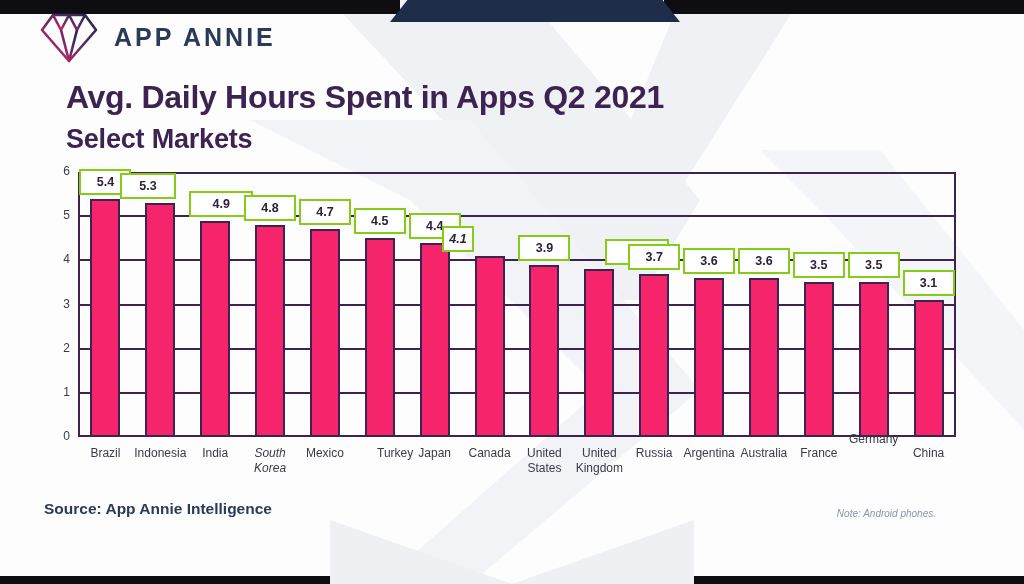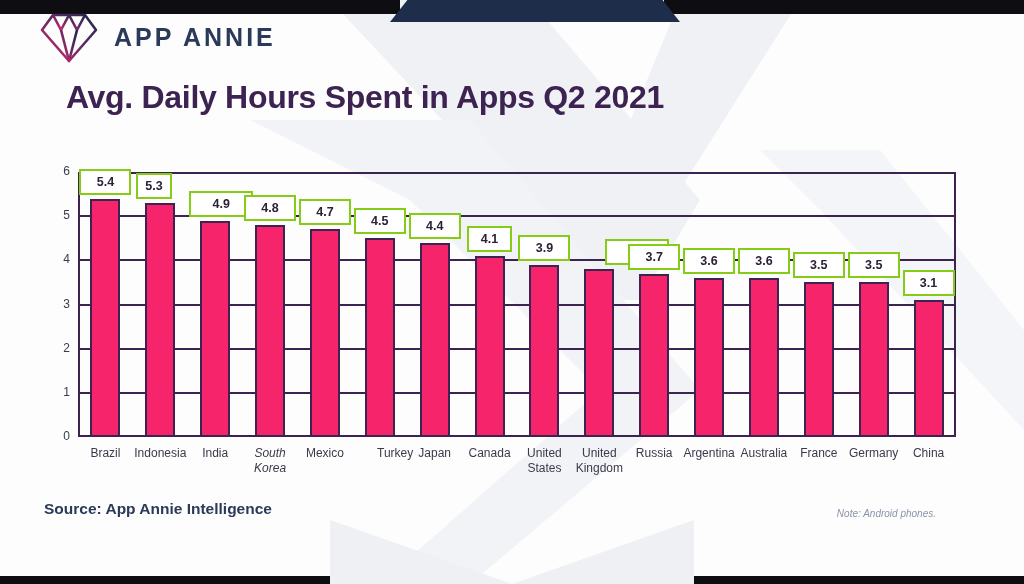--- a/index.html
+++ b/index.html
@@ -239,20 +239,21 @@
           <path d="M15 7 L23 22 L31 7 L39 22 L47 7"></path>
           <path d="M4 22 L58 22"></path>
           <path d="M23 22 L31 53 L39 22"></path>
         </g>
       </svg>
     </span>
     <span class="logo-text">APP ANNIE</span>
   </div>
 
   <div class="title">Avg. Daily Hours Spent in Apps Q2 2021</div>
+  <div class="subtitle">Select Markets</div>
 
   <div id="chart-area">
       <div class="plot-frame" style="left: 78px; top: 172px; width: 878px; height: 265px;"></div>
       <div class="axis-label" style="left: 56px; top: 429px;">0</div>
       <div class="gridline" style="left: 78px; top: 391.833px; width: 878px;"></div>
       <div class="axis-label" style="left: 56px; top: 384.833px;">1</div>
       <div class="gridline" style="left: 78px; top: 347.667px; width: 878px;"></div>
       <div class="axis-label" style="left: 56px; top: 340.667px;">2</div>
       <div class="gridline" style="left: 78px; top: 303.5px; width: 878px;"></div>
       <div class="axis-label" style="left: 56px; top: 296.5px;">3</div>
@@ -260,21 +261,21 @@
       <div class="axis-label" style="left: 56px; top: 252.333px;">4</div>
       <div class="gridline" style="left: 78px; top: 215.167px; width: 878px;"></div>
       <div class="axis-label" style="left: 56px; top: 208.167px;">5</div>
       <div class="axis-label" style="left: 56px; top: 164px;">6</div>
       <div class="bar" style="left: 90.4375px; top: 198.5px; width: 30px; height: 238.5px; background: rgb(245, 36, 107);"></div>
       <div class="dlabel" style="width: 52px; left: 79.4375px; top: 168.5px;">5.4</div>
       <div class="cat" style="left: 72px; top: 446px; width: 66.875px;">
         <div>Brazil</div>
       </div>
       <div class="bar" style="left: 145.312px; top: 202.917px; width: 30px; height: 234.083px; background: rgb(245, 36, 107);"></div>
-      <div class="dlabel" style="width: 36px; left: 136px; top: 172.917px;">5.3</div>
+      <div class="dlabel" style="width: 56px; left: 120px; top: 172.917px;">5.3</div>
       <div class="cat" style="left: 126.875px; top: 446px; width: 66.875px;">
         <div>Indonesia</div>
       </div>
       <div class="bar" style="left: 200.188px; top: 220.583px; width: 30px; height: 216.417px; background: rgb(245, 36, 107);"></div>
       <div class="dlabel" style="width: 64px; left: 189.188px; top: 190.583px;">4.9</div>
       <div class="cat" style="left: 181.75px; top: 446px; width: 66.875px;">
         <div>India</div>
       </div>
       <div class="bar" style="left: 255.062px; top: 225px; width: 30px; height: 212px; background: rgb(245, 36, 107);"></div>
       <div class="dlabel" style="width: 52px; left: 244.062px; top: 195px;">4.8</div>
@@ -291,21 +292,21 @@
       <div class="dlabel" style="width: 52px; left: 353.812px; top: 208.25px;">4.5</div>
       <div class="cat" style="left: 346.375px; top: 446px; width: 66.875px; text-align: right;">
         <div>Turkey</div>
       </div>
       <div class="bar" style="left: 419.688px; top: 242.667px; width: 30px; height: 194.333px; background: rgb(245, 36, 107);"></div>
       <div class="dlabel" style="width: 52px; left: 408.688px; top: 212.667px;">4.4</div>
       <div class="cat" style="left: 401.25px; top: 446px; width: 66.875px;">
         <div>Japan</div>
       </div>
       <div class="bar" style="left: 474.562px; top: 255.917px; width: 30px; height: 181.083px; background: rgb(245, 36, 107);"></div>
-      <div class="dlabel" style="width: 45px; left: 467px; top: 225.917px;">4.1</div>
+      <div class="dlabel" style="width: 32px; left: 442px; top: 225.917px; font-style: italic;">4.1</div>
       <div class="cat" style="left: 456.125px; top: 446px; width: 66.875px;">
         <div>Canada</div>
       </div>
       <div class="bar" style="left: 529.438px; top: 264.75px; width: 30px; height: 172.25px; background: rgb(245, 36, 107);"></div>
       <div class="dlabel" style="width: 52px; left: 518.438px; top: 234.75px;">3.9</div>
       <div class="cat" style="left: 511px; top: 446px; width: 66.875px;">
         <div>United</div>
         <div>States</div>
       </div>
       <div class="bar" style="left: 584.312px; top: 269.167px; width: 30px; height: 167.833px; background: rgb(245, 36, 107);"></div>
@@ -329,21 +330,21 @@
       <div class="cat" style="left: 730.5px; top: 446px; width: 66.875px;">
         <div>Australia</div>
       </div>
       <div class="bar" style="left: 803.812px; top: 282.417px; width: 30px; height: 154.583px; background: rgb(245, 36, 107);"></div>
       <div class="dlabel" style="width: 52px; left: 792.812px; top: 252.417px;">3.5</div>
       <div class="cat" style="left: 785.375px; top: 446px; width: 66.875px;">
         <div>France</div>
       </div>
       <div class="bar" style="left: 858.688px; top: 282.417px; width: 30px; height: 154.583px; background: rgb(245, 36, 107);"></div>
       <div class="dlabel" style="width: 52px; left: 847.688px; top: 252.417px;">3.5</div>
-      <div class="cat" style="left: 840.25px; top: 446px; width: 66.875px;">
+      <div class="cat" style="left: 840.25px; top: 432px; width: 66.875px;">
         <div>Germany</div>
       </div>
       <div class="bar" style="left: 913.562px; top: 300.083px; width: 30px; height: 136.917px; background: rgb(245, 36, 107);"></div>
       <div class="dlabel" style="width: 52px; left: 902.562px; top: 270.083px;">3.1</div>
       <div class="cat" style="left: 895.125px; top: 446px; width: 66.875px;">
         <div>China</div>
       </div>
     </div>
 
   <div class="source">Source: App Annie Intelligence</div>

